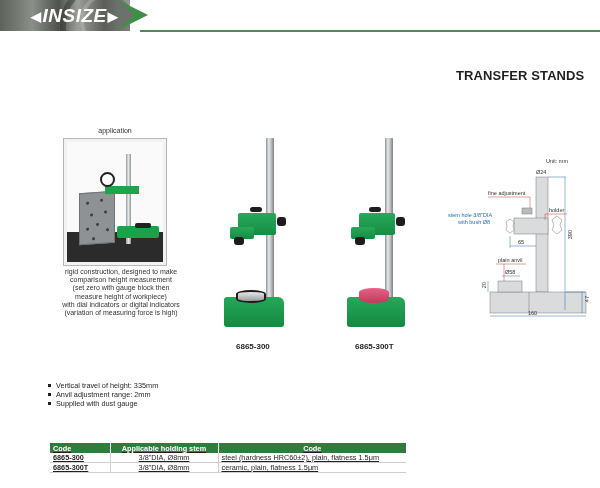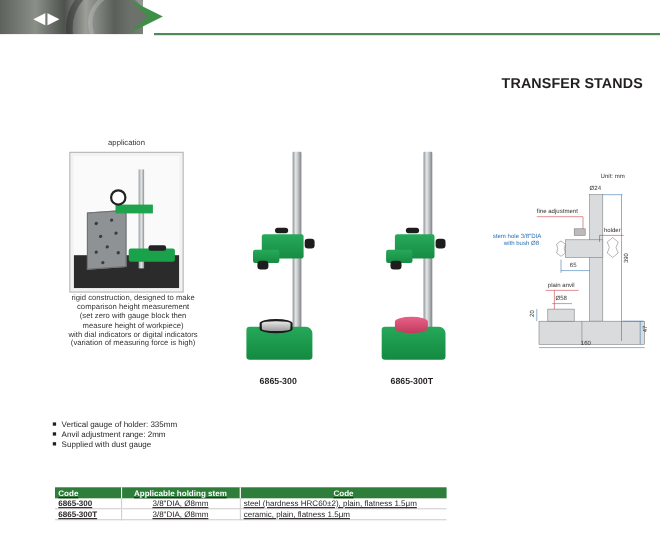--- a/index.html
+++ b/index.html
@@ -73,20 +73,21 @@
 </style>
 </head>
 <body>
 
 <div class="banner">
   <div class="banner-photo"></div>
   <div class="banner-chevron"></div>
   <div class="banner-chevron-inner"></div>
   <div class="logo">
     <span class="arrow">◀</span>
+    <span>INSIZE</span>
     <span class="arrow">▶</span>
   </div>
   <div class="banner-line"></div>
 </div>
 
 <div class="page-title">TRANSFER STANDS</div>
 
 <div class="app-caption">application</div>
 <div class="app-frame">
   <div class="app-inner">
@@ -183,21 +184,21 @@
   <div class="dw-dim" style="left:48px;top:89px;">65</div>
   <div class="dw-dim dw-vert" style="left:97px;top:80px;">390</div>
   <div class="dw-text" style="left:28px;top:107px;">plain anvil</div>
   <div class="dw-text" style="left:35px;top:119px;">Ø58</div>
   <div class="dw-dim dw-vert" style="left:11px;top:132px;">20</div>
   <div class="dw-dim dw-vert" style="left:114px;top:146px;">47</div>
   <div class="dw-dim" style="left:58px;top:160px;">160</div>
 </div>
 
 <ul class="features">
-  <li>Vertical gauge of holder: 335mm</li>
+  <li>Vertical travel of height: 335mm</li>
   <li>Anvil adjustment range: 2mm</li>
   <li>Supplied with dust gauge</li>
 </ul>
 
 <table class="spec-table">
   <thead>
     <tr>
       <th style="width:60px;">Code</th>
       <th style="width:108px;text-align:center;">Applicable holding stem</th>
       <th>Code</th>

